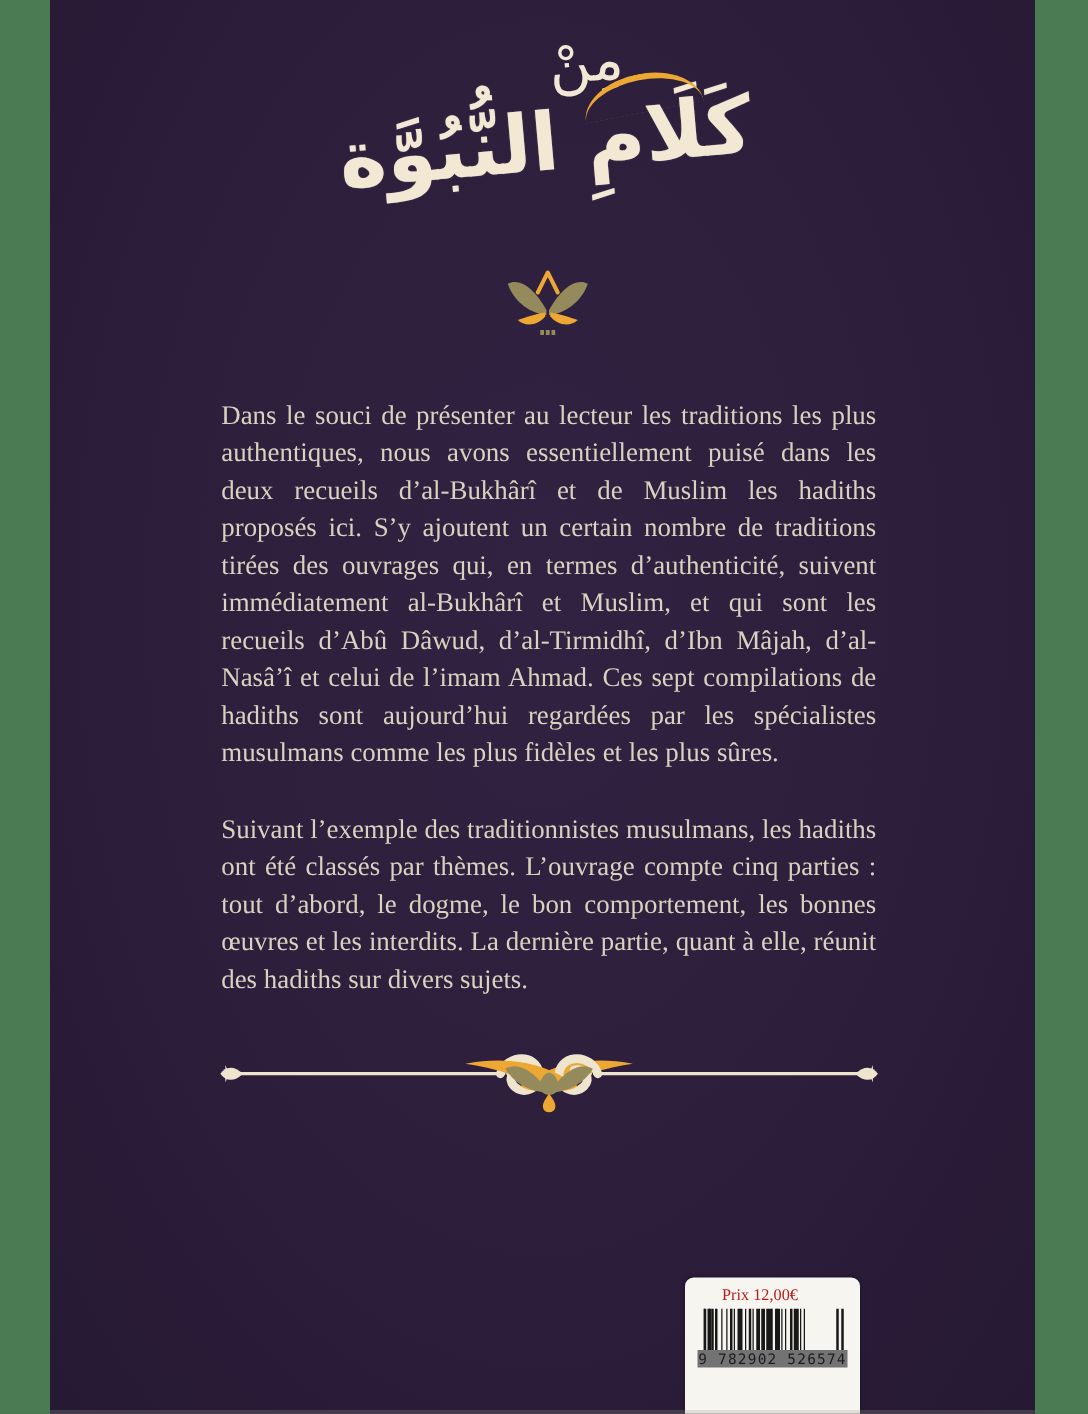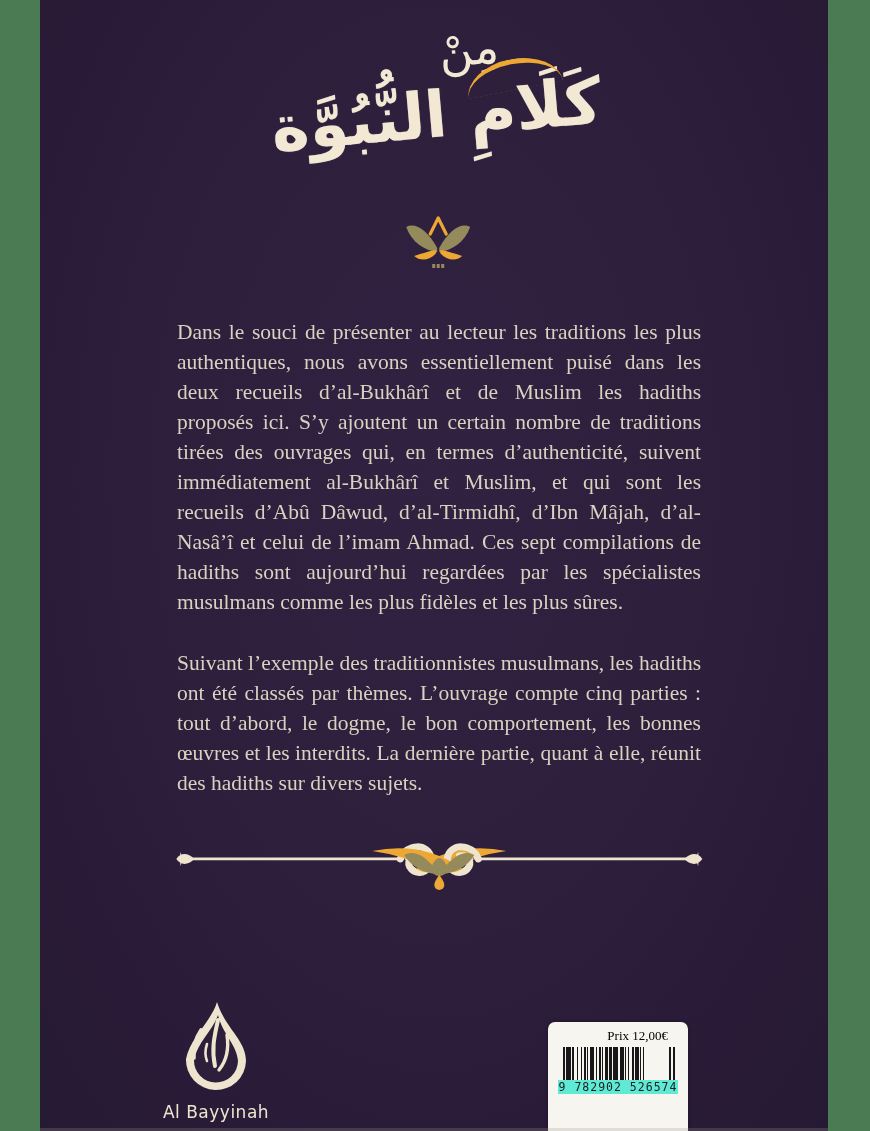--- a/index.html
+++ b/index.html
@@ -75,39 +75,39 @@
   }
 
   
   .sticker{
     position:absolute;left:508px;top:1022px;width:140px;height:109px;
     background:#f7f5f0;border-radius:7px 7px 0 0;
     box-shadow:0 0 4px rgba(0,0,0,.35);
     padding-top:6px;box-sizing:border-box;
   }
   .price{
-    display:block;text-align:right;padding-right:20px;
+    display:block;text-align:center;padding-right:20px;
     font-family:"Liberation Serif", serif;
-    font-size:13px;color:#000000;
+    font-size:13px;color:#b91c1c;
   }
   .barcode{
     position:relative;margin:3px auto 0;width:122px;height:44px;
   }
   .bars{position:absolute;left:6px;top:0;width:110px;height:38px;display:flex;}
   .bars span{height:100%;}
   .bars span.b{background:#181818;}
   .guard{position:absolute;top:0;width:2px;height:44px;background:#181818;}
   .g0{left:6px}.g1{left:10px}.g2{left:59px}.g3{left:63px}.g4{left:112px}.g5{left:116px}
   .digits{
     position:absolute;left:0;top:33px;width:100%;
     text-align:center;background:transparent;
     font-family:"DejaVu Sans Mono", monospace;
     font-size:11.5px;color:#1c1c1c;letter-spacing:1px;
   }
-  .digits em{font-style:normal;background:#5eead4;padding:0 1px;}
+  .digits em{font-style:normal;background:#737373;padding:0 1px;}
 </style>
 </head>
 <body>
 
 <div class="book">
 
   <div class="calligraphy" dir="rtl">
     <span class="arabic-min">مِنْ</span>
     <span class="gold-swash"></span>
     <span class="arabic-main">كَلَامِ النُّبُوَّة</span>
@@ -156,36 +156,20 @@
       <use href="#half" transform="translate(530,0) scale(-1,1)"></use>
 
       <path d="M262 42 C250 26 238 22 230 27 C237 39 250 45 262 46 Z" fill="#958a5b"></path>
       <path d="M268 42 C280 26 292 22 300 27 C293 39 280 45 268 46 Z" fill="#958a5b"></path>
       <path d="M256 42 q4 -12 9 -12 q5 0 9 12 q-4 6 -9 6 q-5 0 -9 -6 Z" fill="#958a5b"></path>
 
       <path d="M265 47 c3 4 5 7 5 10 a5 5 0 1 1 -10 0 c0 -3 2 -6 5 -10 Z" fill="#eda733"></path>
     </svg>
   </div>
 
-  <div class="publisher">
-    <svg width="92" height="92" viewBox="0 0 92 92">
-
-      <path d="M47 2 C41 22 20 38 16 59 a30 30 0 0 0 60 2 C76 40 55 28 47 2 Z" fill="#efe5cf"></path>
-      <path d="M48 15 C43 30 27 43 24 60 a22 22 0 0 0 44 1 C67 45 52 33 48 15 Z" fill="#2d1e3c"></path>
-
-      <path d="M48 20 C45 34 41 48 45 66" stroke="#efe5cf" stroke-width="4" fill="none" stroke-linecap="round"></path>
-      <path d="M57 35 C59 48 57 60 49 70" stroke="#efe5cf" stroke-width="3.4" fill="none" stroke-linecap="round"></path>
-      <path d="M31 30 a42 42 0 0 0 -7 28" stroke="#efe5cf" stroke-width="3.6" fill="none" stroke-linecap="round"></path>
-      <path d="M37 44 c-2 6 -2 12 0 17" stroke="#efe5cf" stroke-width="2.6" fill="none" stroke-linecap="round"></path>
-
-      <rect x="39" y="84" width="5" height="5" fill="#efe5cf"></rect>
-      <rect x="47" y="84" width="5" height="5" fill="#efe5cf"></rect>
-    </svg>
-    <span class="publisher-name">Al Bayyinah</span>
-  </div>
 
   <div class="sticker">
     <span class="price">Prix 12,00€</span>
     <div class="barcode">
       <div class="bars" id="bars">
           <span class="b" style="width: 1.15px;"></span>
           <span style="width: 2.3px;"></span>
           <span class="b" style="width: 1.15px;"></span>
           <span style="width: 1.15px;"></span>
           <span class="b" style="width: 2.3px;"></span>

